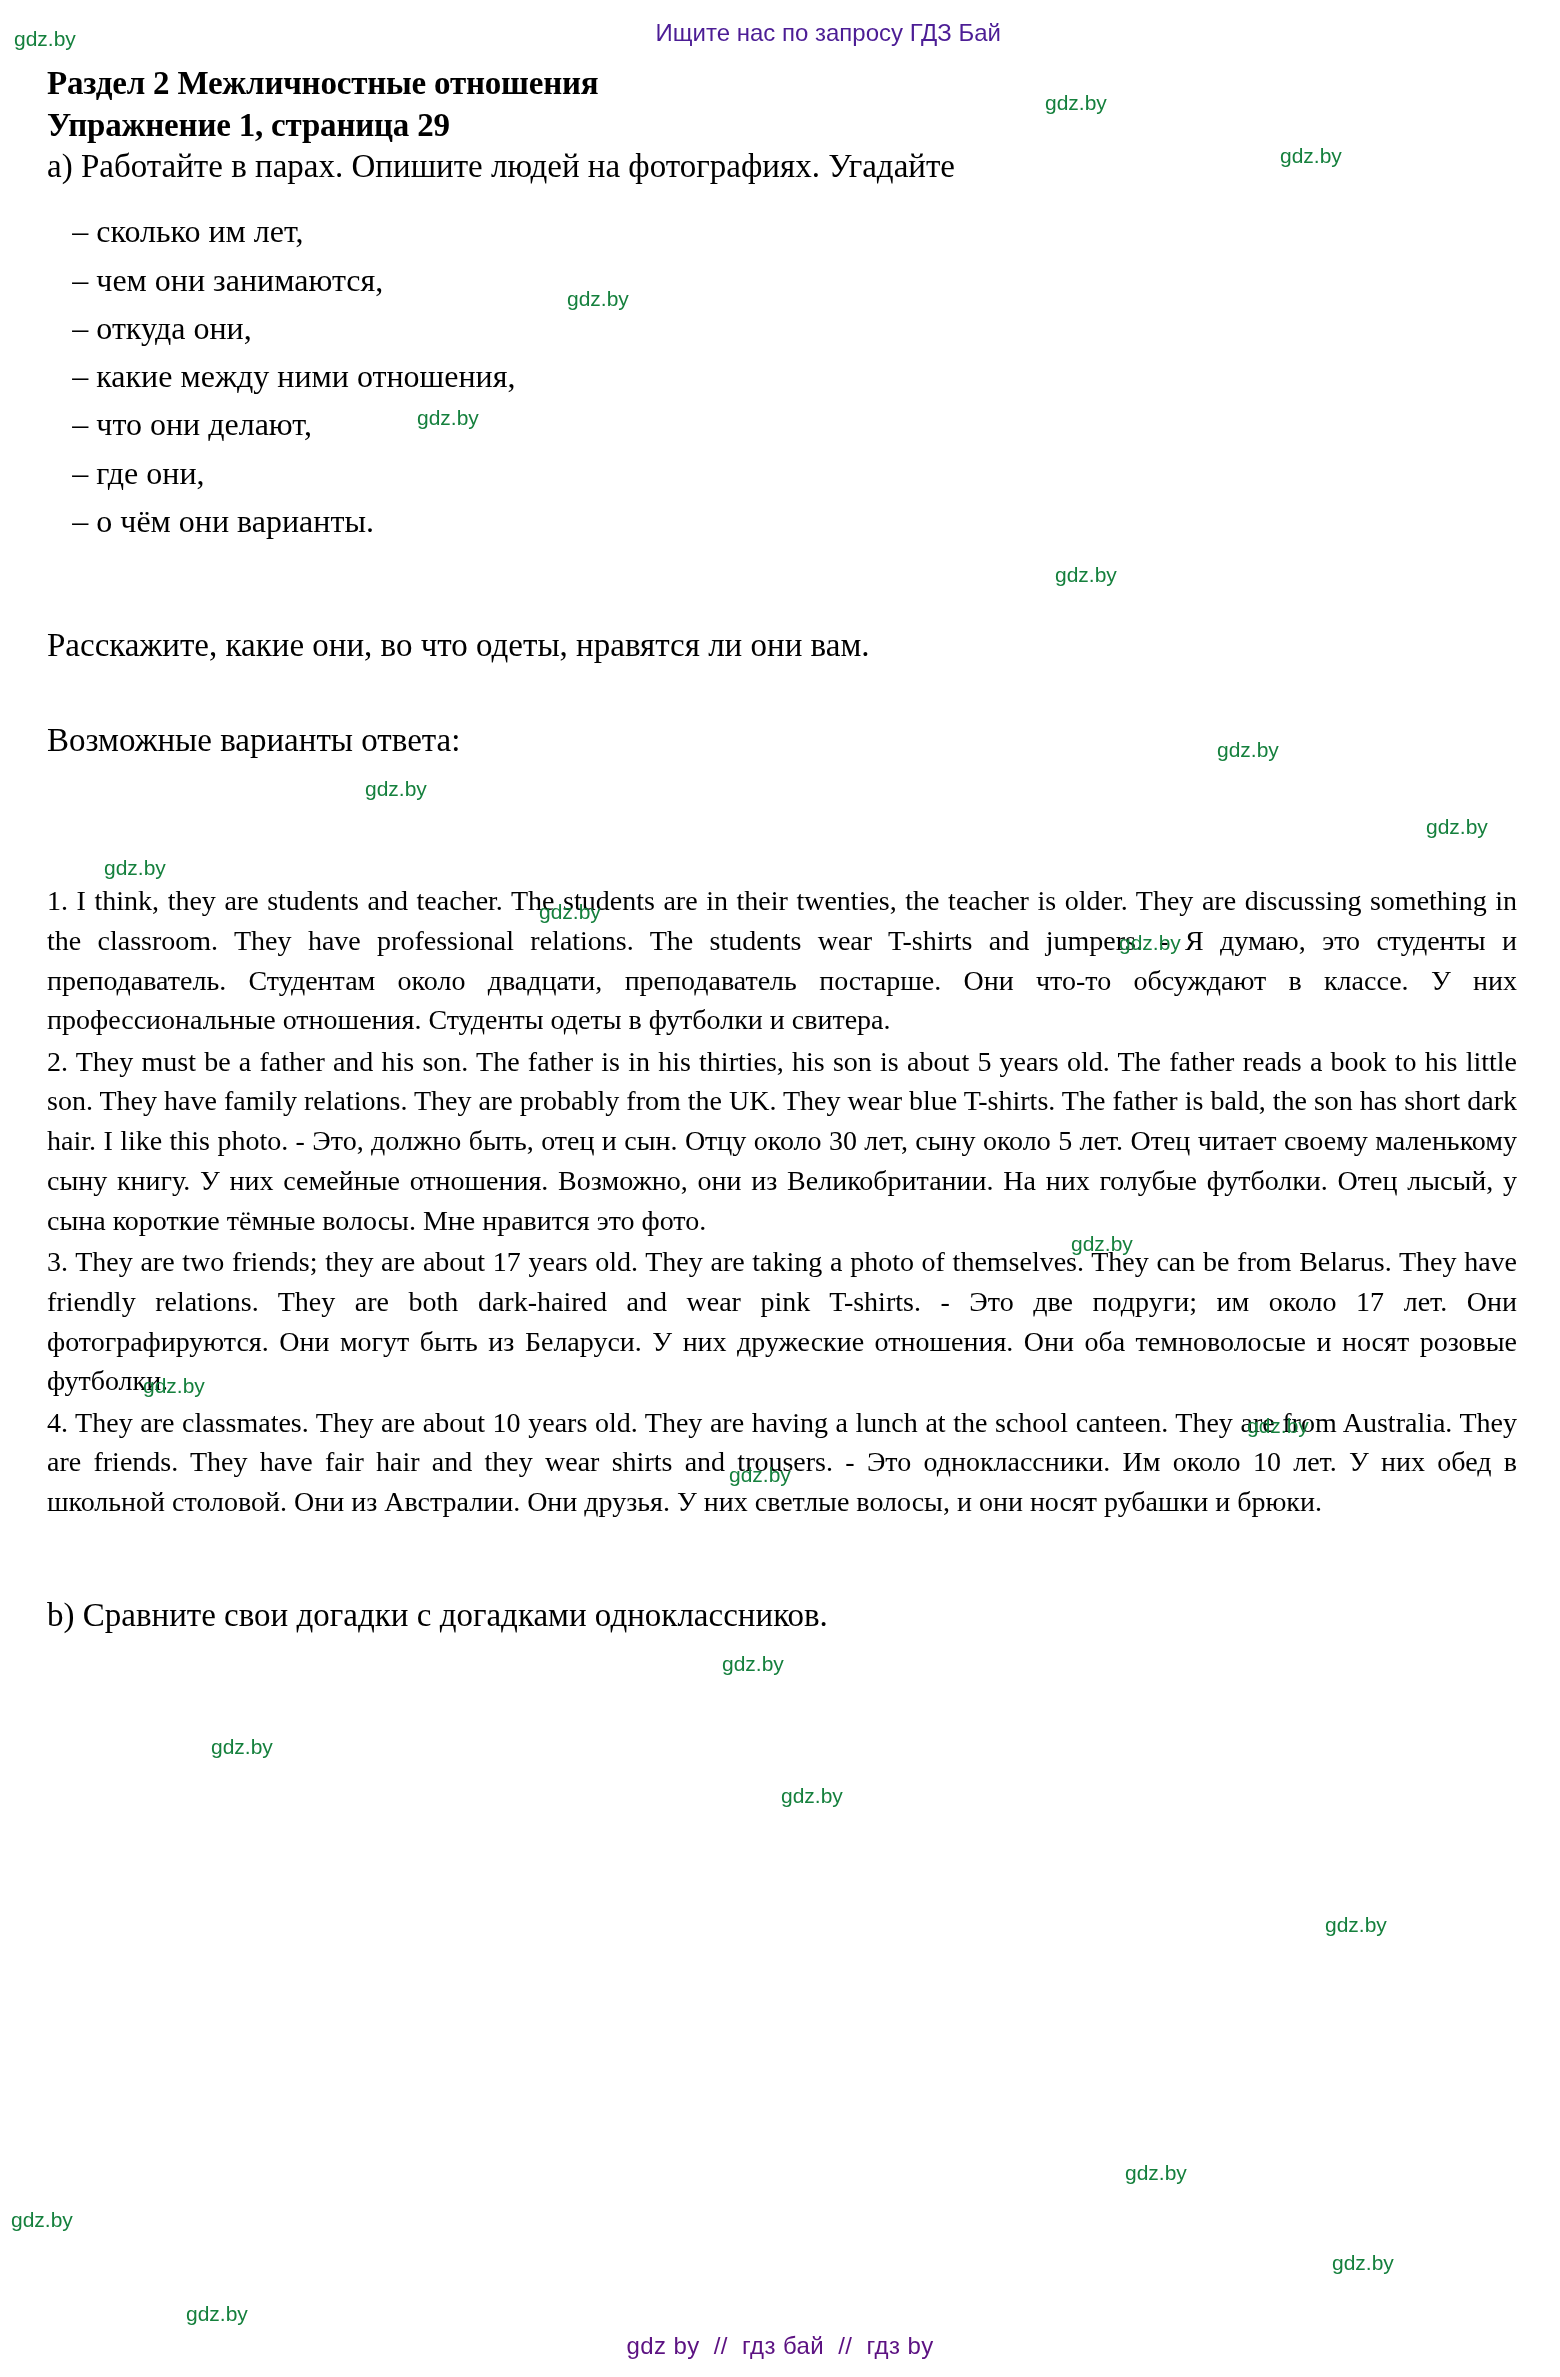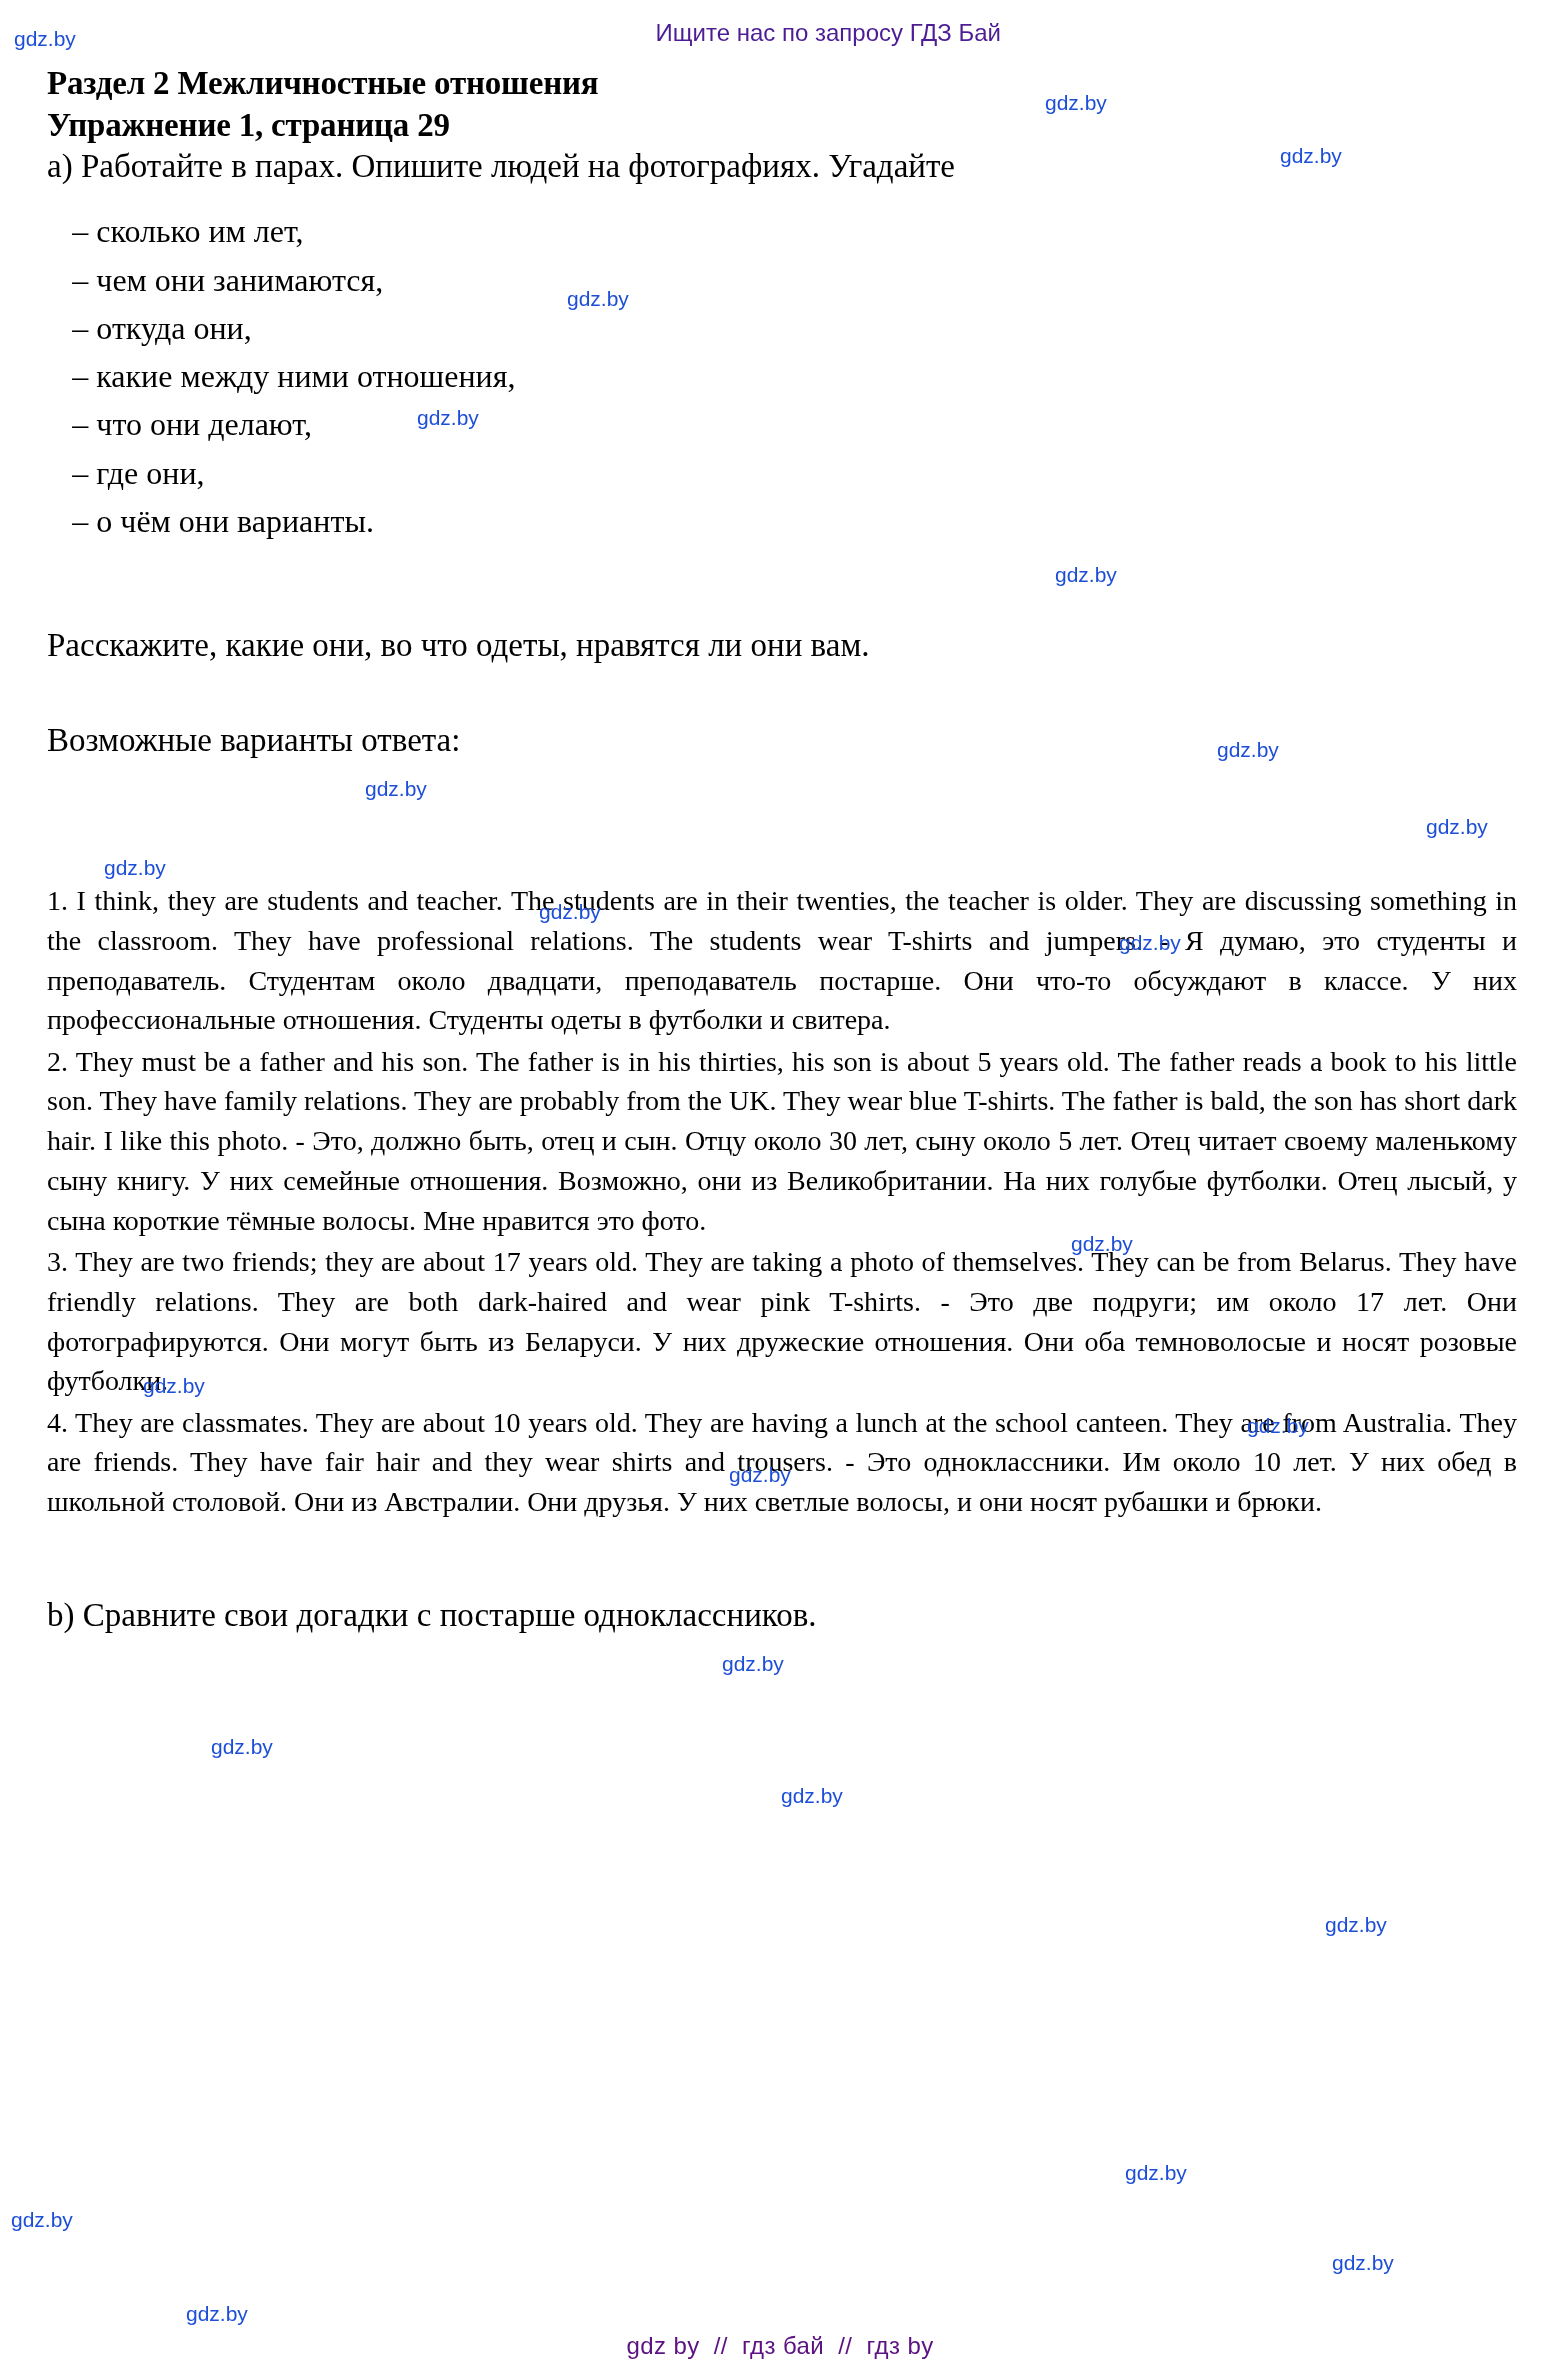--- a/index.html
+++ b/index.html
@@ -19,21 +19,21 @@
     background: #ffffff;
     overflow: hidden;
   }
 
   
   .wm {
     position: absolute;
     font-family: "Liberation Sans", "DejaVu Sans", sans-serif;
     font-size: 21px;
     line-height: 1;
-    color: #1d4ed8;
+    color: #15803d;
     white-space: nowrap;
     pointer-events: none;
     z-index: 5;
   }
 
   
   .top-banner {
     position: absolute;
     top: 19px;
     left: 0;
@@ -164,21 +164,21 @@
     <div class="answers">
       <p class="answer">1. I think, they are students and teacher. The students are in their twenties, the teacher is older. They are discussing something in the classroom.  They have professional relations. The students wear T-shirts and jumpers. - Я думаю, это студенты и преподаватель. Студентам около двадцати, преподаватель постарше. Они что-то обсуждают в классе. У них профессиональные отношения. Студенты одеты в футболки и свитера.</p>
       <p class="answer">2. They must be a father and his son. The father is in his thirties, his son is about 5 years old. The father reads a book to his little son. They have family relations. They are probably from the UK. They wear blue T-shirts. The father is bald, the son has short dark hair. I like this photo. - Это, должно быть, отец и сын. Отцу около 30 лет, сыну около 5 лет. Отец читает своему маленькому сыну книгу. У них семейные отношения. Возможно, они из Великобритании. На них голубые футболки. Отец лысый, у сына короткие тёмные волосы. Мне нравится это фото.</p>
       <p class="answer">3. They are two friends; they are about 17 years old. They are taking a photo of themselves. They can be from Belarus. They have friendly relations. They are both dark-haired and wear pink T-shirts. - Это две подруги; им около 17 лет. Они фотографируются. Они могут быть из Беларуси. У них дружеские отношения. Они оба темноволосые и носят розовые футболки.</p>
       <p class="answer">4. They are classmates. They are about 10 years old. They are having a lunch at the school canteen. They are from Australia. They are friends. They have fair hair and they wear shirts and trousers. - Это одноклассники. Им около 10 лет. У них обед в школьной столовой. Они из Австралии. Они друзья. У них светлые волосы, и они носят рубашки и брюки.</p>
     </div>
 
     <div class="spacer-lg"></div>
     <div class="spacer-md"></div>
 
-    <p class="para">b) Сравните свои догадки с постарше одноклассников.</p>
+    <p class="para">b) Сравните свои догадки с догадками одноклассников.</p>
 
   </div>
 
   <div class="footer-line">gdz by  //  гдз бай  //  гдз by</div>
 
   <div id="watermark-layer">
       <div class="wm" style="left: 14px; top: 28px;">gdz.by</div>
       <div class="wm" style="left: 1045px; top: 92px;">gdz.by</div>
       <div class="wm" style="left: 1280px; top: 145px;">gdz.by</div>
       <div class="wm" style="left: 567px; top: 288px;">gdz.by</div>

